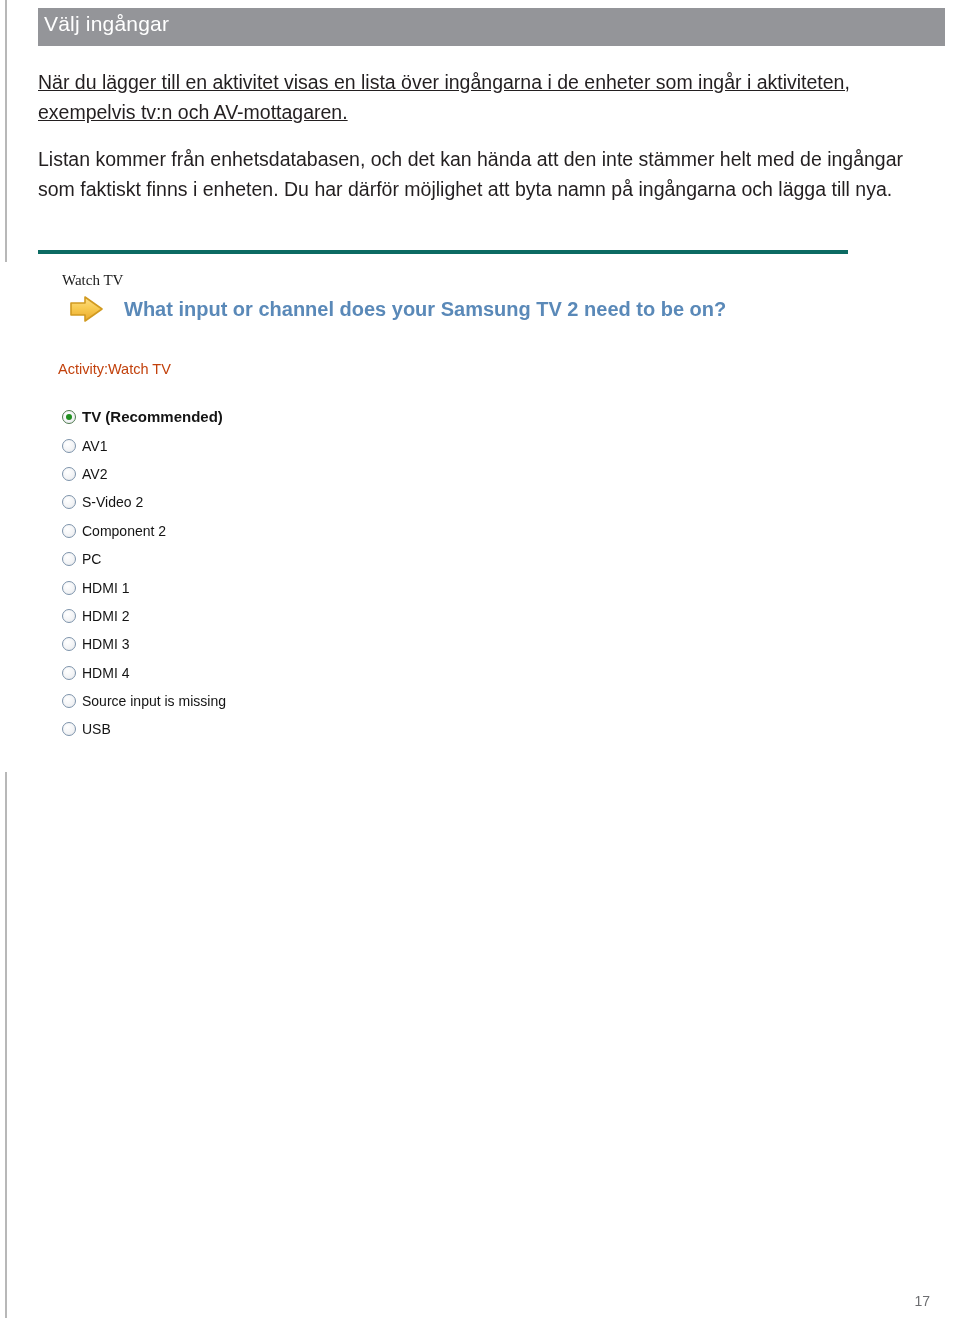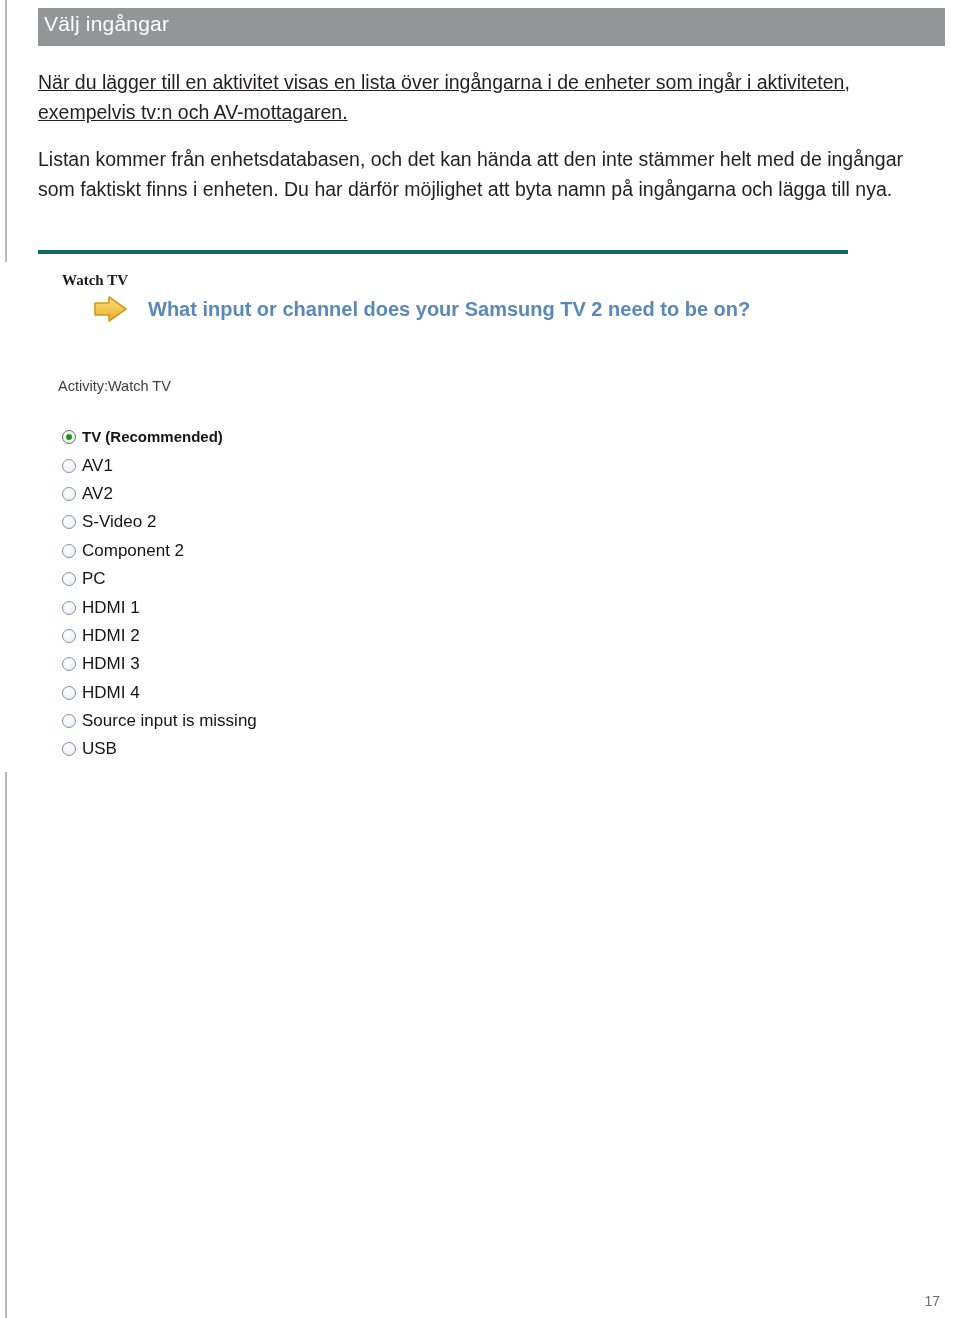--- a/index.html
+++ b/index.html
@@ -80,27 +80,27 @@
   }
 
   .activity-title {
     position: absolute;
     left: 62px;
     top: 9px;
     font-size: 15px;
     line-height: 18px;
     color: #1a1a1a;
     font-family: "Liberation Serif", serif;
-    font-weight: 700;
+    font-weight: 400;
     white-space: nowrap;
   }
 
   .question-row {
     position: absolute;
-    left: 92px;
+    left: 68px;
     top: 30px;
     height: 34px;
     display: flex;
     align-items: center;
   }
   .arrow-icon {
     width: 38px;
     height: 30px;
     flex: 0 0 38px;
     position: relative;
@@ -114,32 +114,30 @@
     font-weight: bold;
     white-space: nowrap;
   }
 
   .activity-label {
     position: absolute;
     left: 58px;
     top: 98px;
     font-size: 14.5px;
     line-height: 18px;
-    color: #404040;
-    font-family: "Liberation Sans", sans-serif;
-    white-space: nowrap;
-    margin-top: 17px;
+    color: #c2410c;
+    font-family: "Liberation Sans", sans-serif;
+    white-space: nowrap;
   }
 
   .radio-list {
     position: absolute;
     left: 62px;
     top: 141px;
     width: 420px;
-    margin-top: 20px;
   }
   .radio-item {
     display: flex;
     align-items: center;
     height: 28.4px;
   }
   .radio-mark {
     width: 14px;
     height: 14px;
     flex: 0 0 14px;
@@ -158,35 +156,35 @@
     position: absolute;
     left: 50%;
     top: 50%;
     width: 6px;
     height: 6px;
     margin: -3px 0 0 -3px;
     border-radius: 50%;
     background: #1f8f1f;
   }
   .radio-label {
-    font-size: 17px;
+    font-size: 14px;
     line-height: 18px;
     color: #141414;
     font-family: "Liberation Sans", sans-serif;
     white-space: nowrap;
   }
   .radio-item.selected .radio-label {
     font-weight: bold;
     font-size: 15px;
   }
 
   
   .page-number {
     position: absolute;
-    right: 20px;
+    right: 30px;
     top: 1292px;
     font-size: 14px;
     line-height: 18px;
     color: #6d6e71;
     font-family: "Liberation Sans", sans-serif;
   }
 </style>
 </head>
 <body>
 

